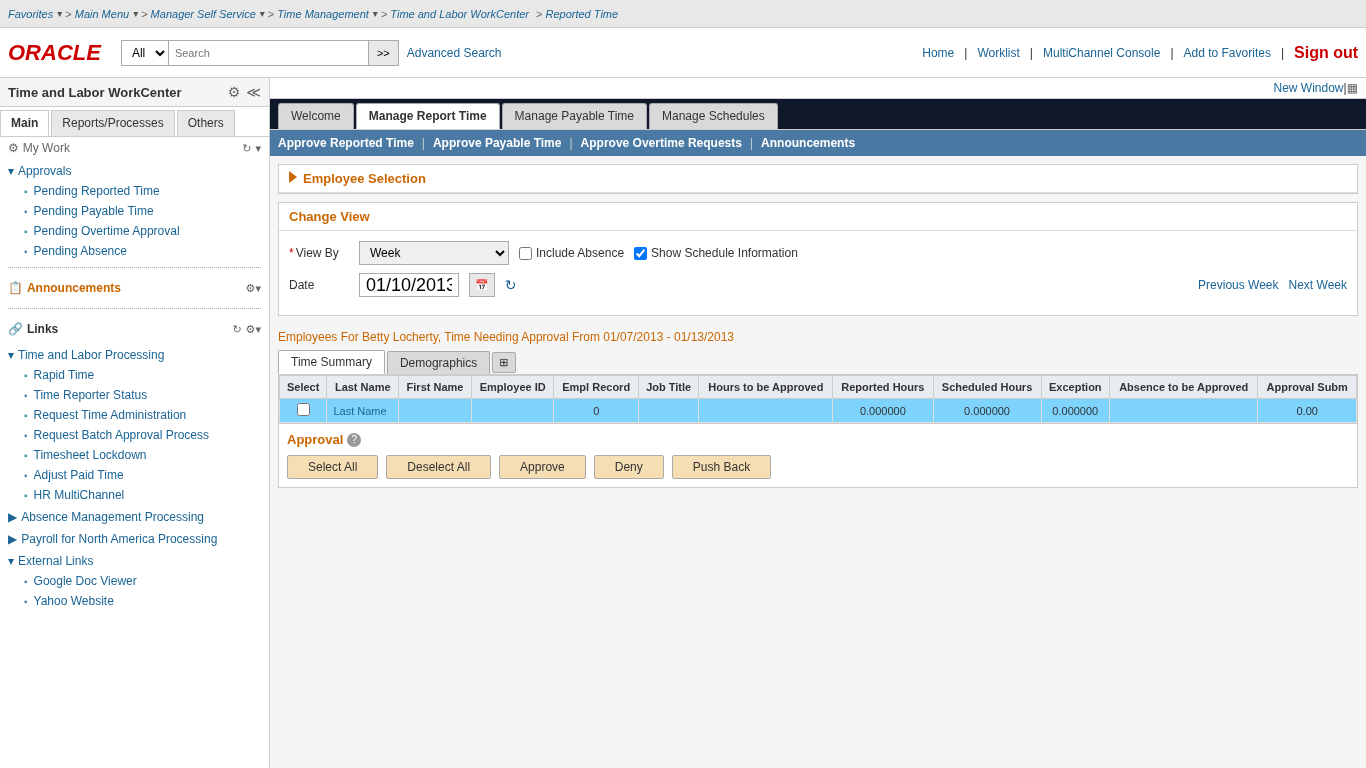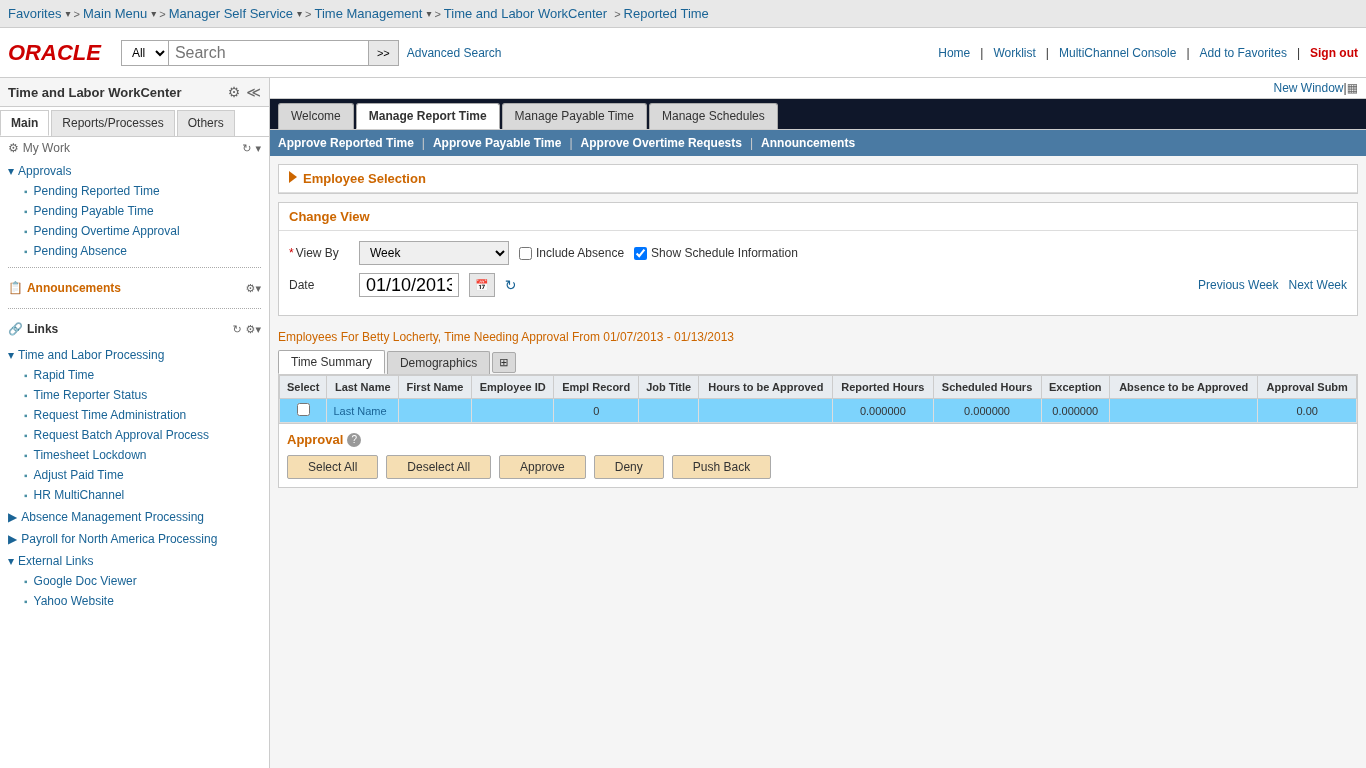--- a/index.html
+++ b/index.html
@@ -1,34 +1,34 @@
 <!DOCTYPE html>
 <html><head>
   <meta charset="utf-8">
   <style>
     * { box-sizing: border-box; margin: 0; padding: 0; }
     body { font-family: Arial, sans-serif; font-size: 12px; background: #f0f0f0; color: #333; overflow-x: hidden; }
 
     
     .top-nav { background: #e8e8e8; border-bottom: 1px solid #ccc; display: flex; align-items: center; padding: 2px 8px; height: 28px; }
-    .top-nav-item { color: #1a6496; font-size: 13px; cursor: pointer; margin-right: 4px; }
+    .top-nav-item { color: #1a6496; font-size: 11px; cursor: pointer; margin-right: 4px; font-style: italic; }
     .nav-separator { color: #666; margin: 0 3px; font-size: 11px; }
     .top-nav-arrow { color: #555; font-size: 10px; }
 
     
     .header { background: #fff; border-bottom: 1px solid #ccc; display: flex; align-items: center; padding: 4px 8px; height: 50px; }
     .oracle-logo { color: #cc0000; font-size: 22px; font-weight: bold; margin-right: 20px; font-style: italic; }
     .search-area { display: flex; align-items: center; flex: 1; max-width: 500px; }
     .search-dropdown { border: 1px solid #aaa; padding: 3px 6px; background: #fff; font-size: 12px; height: 26px; }
-    .search-input { border: 1px solid #aaa; border-left: none; padding: 3px 6px; font-size: 16px; width: 200px; height: 26px; color: #000000; }
+    .search-input { border: 1px solid #aaa; border-left: none; padding: 3px 6px; font-size: 11px; width: 200px; height: 26px; color: #000000; }
     .search-go-btn { border: 1px solid #aaa; border-left: none; background: #e8e8e8; padding: 3px 8px; cursor: pointer; height: 26px; font-size: 11px; }
     .advanced-search-link { color: #1a6496; margin-left: 8px; cursor: pointer; font-size: 12px; }
     .header-right { margin-left: auto; display: flex; align-items: center; gap: 10px; }
     .header-link { color: #1a6496; cursor: pointer; font-size: 12px; }
-    .sign-out { color: #cc0000; font-weight: bold; cursor: pointer; font-size: 12px; }
+    .sign-out { color: #cc0000; font-weight: bold; cursor: pointer; font-size: 16px; }
 
     
     .main-layout { display: flex; height: calc(100vh - 78px); }
 
     
     .sidebar { width: 270px; min-width: 270px; background: #fff; border-right: 1px solid #ccc; overflow-y: auto; }
     .sidebar-header { display: flex; align-items: center; justify-content: space-between; padding: 6px 8px; border-bottom: 1px solid #ccc; background: #f5f5f5; }
     .sidebar-title { font-size: 13px; font-weight: bold; color: #333; }
     .sidebar-icons { display: flex; gap: 6px; }
     .sidebar-icon { color: #666; cursor: pointer; font-size: 14px; }

